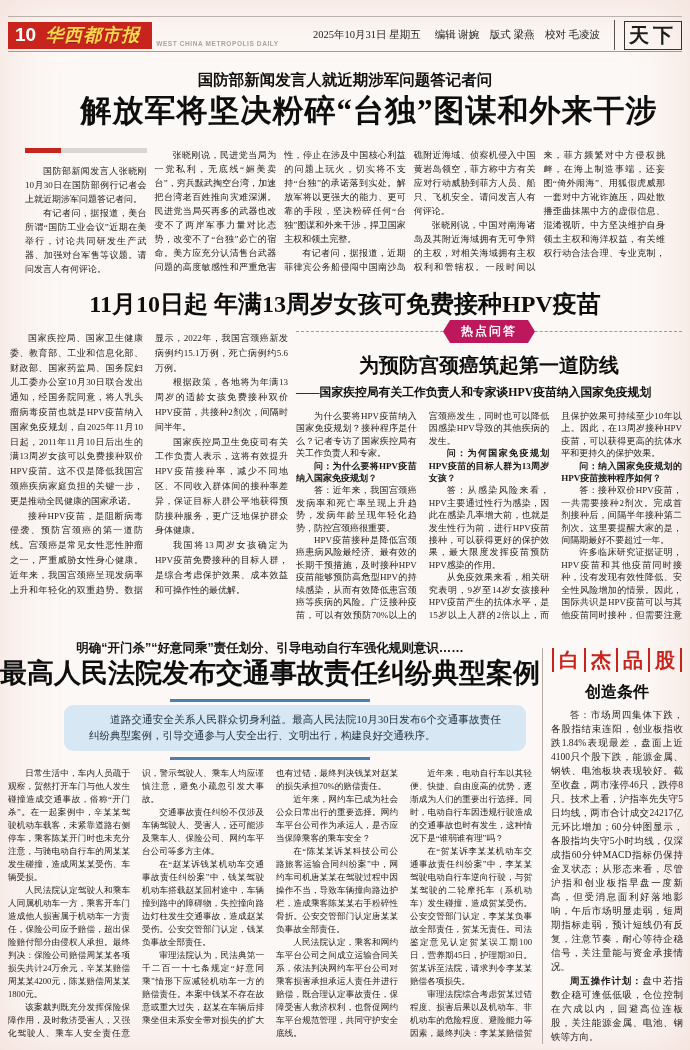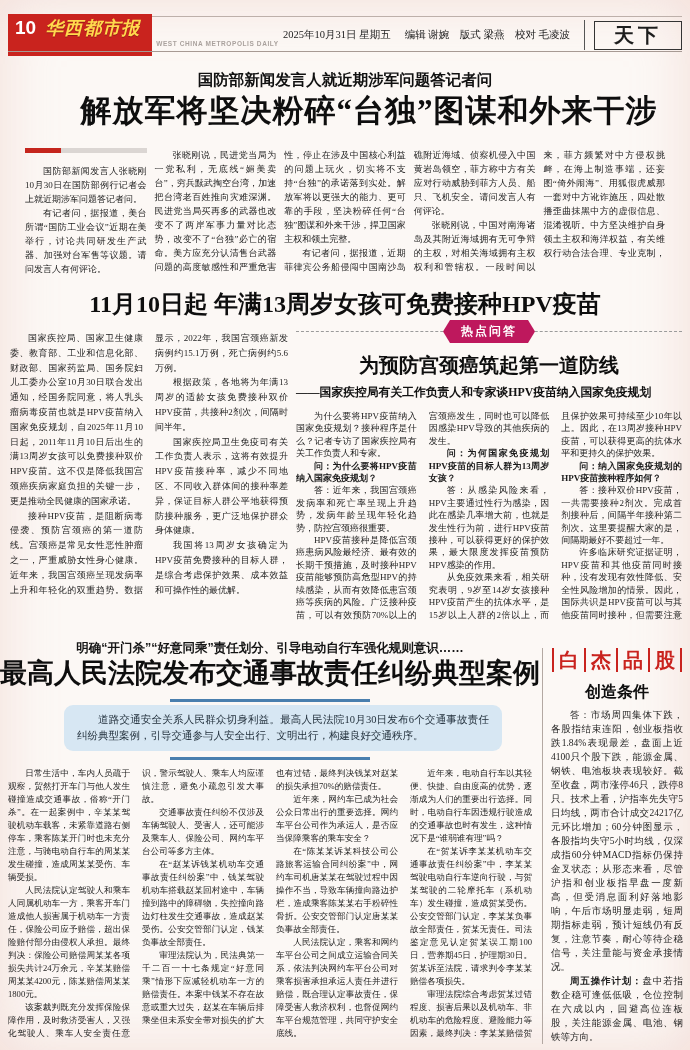--- a/index.html
+++ b/index.html
@@ -3,29 +3,29 @@
 <meta charset="utf-8">
 <style>
   html,body{margin:0;padding:0;background:#efe3dd;}
   .page{position:relative;width:690px;height:1050px;margin:0 auto;background:#fcf8f5;
         box-shadow:inset 0 0 55px rgba(228,178,168,.38);overflow:hidden;
         font-family:"Liberation Serif","DejaVu Serif",serif;color:#1d1d1d;}
   .rule{position:absolute;left:8px;right:8px;border-top:1px solid #bdb0aa;}
   .rule.top{top:16px}.rule.bot{top:51px;border-top-color:#a79a94}
   
   .hdr{position:absolute;left:8px;right:8px;top:20px;height:30px;display:flex;align-items:center;}
-  .logo{display:flex;align-items:center;background:#c9231e;height:27px;padding:0 12px 15px 7px;}
+  .logo{display:flex;align-items:center;background:#c9231e;height:27px;padding:0 12px 0 7px;}
   .pagenum{font:900 19px "Liberation Sans",sans-serif;color:#fff;margin-right:9px;}
   .masthead{font-style:italic;font-weight:900;font-size:18px;color:#ffd94d;letter-spacing:1px;
             text-shadow:0 1px 0 rgba(0,0,0,.25);}
   .mast-en{font:bold 6.5px "Liberation Sans",sans-serif;color:#aaa29e;letter-spacing:.6px;
            align-self:flex-end;margin:0 0 3px 4px;}
   .dates{margin-left:auto;display:flex;gap:14px;font-size:10.5px;color:#222;white-space:nowrap;}
   .vdiv{width:1px;height:30px;background:#555;margin:0 9px 0 14px;}
-  .secbox{border:1.5px solid #333;padding:0 19px;font-weight:900;font-size:20px;letter-spacing:4px;line-height:27px;}
+  .secbox{border:1.5px solid #333;padding:0 4px;font-weight:900;font-size:20px;letter-spacing:4px;line-height:27px;}
   
   .para{margin:0;text-indent:2em;}
   .para.q{font-weight:bold;}
   .cols{text-align:justify;overflow:hidden;}
   
   .a1-kicker{position:absolute;top:70px;left:0;right:0;text-align:center;
              font:bold 15.5px "Liberation Sans",sans-serif;color:#111;}
   .a1-head{position:absolute;top:90px;left:0;right:0;text-align:center;
            font-weight:900;font-size:31px;letter-spacing:1px;color:#0e0e0e;padding-left:48px;}
   .a1-body{position:absolute;left:25px;top:148px;width:640px;height:137px;
@@ -45,21 +45,21 @@
   .qa-sub{font-weight:bold;font-size:11.8px;margin-top:6px;color:#111;}
   .qa-body{margin-top:9px;height:219px;column-count:3;column-gap:12px;font-size:9px;line-height:12.4px;}
   
   .a3-kicker{position:absolute;top:640px;left:0;width:540px;text-align:center;
              font:bold 12.5px "Liberation Sans",sans-serif;color:#151515;}
   .a3-head{position:absolute;top:655px;left:0;width:540px;text-align:center;
            font-weight:900;font-size:27px;color:#0e0e0e;}
   .a3-bar{position:absolute;left:170px;width:200px;height:3px;background:#4a7fae;}
   .a3-bar.t{top:699px}.a3-bar.b{top:757px}
   .a3-intro{position:absolute;top:705px;left:64px;width:412px;background:#d7e7f3;border-radius:9px;
-            padding:7px 13px;font-size:10.5px;line-height:16px;text-align:justify;text-indent:2em;color:#23313d;}
+            padding:7px 25px;font-size:10.5px;line-height:16px;text-align:justify;text-indent:2em;color:#23313d;}
   .a3-body{position:absolute;left:8px;top:767px;width:524px;height:279px;
            column-count:4;column-gap:12px;font-size:8.6px;line-height:13px;}
   
   .sb-div{position:absolute;left:542px;top:648px;height:396px;border-left:1px solid #b3a8a2;}
   .stock{position:absolute;left:551px;top:648px;width:132px;height:398px;overflow:hidden;}
   .stock-hdr{display:flex;justify-content:center;align-items:stretch;color:#c9231e;}
   .stock-hdr .sc{font-weight:900;font-size:20px;line-height:24px;padding:0 5px;border-left:2.5px solid #c9231e;}
   .stock-hdr .sc:last-child{border-right:2.5px solid #c9231e;}
   .stock-title{text-align:center;font-weight:900;font-size:16px;margin:10px 0 5px;color:#0e0e0e;}
   .stock-body{font-size:9.5px;line-height:14px;text-align:justify;}

